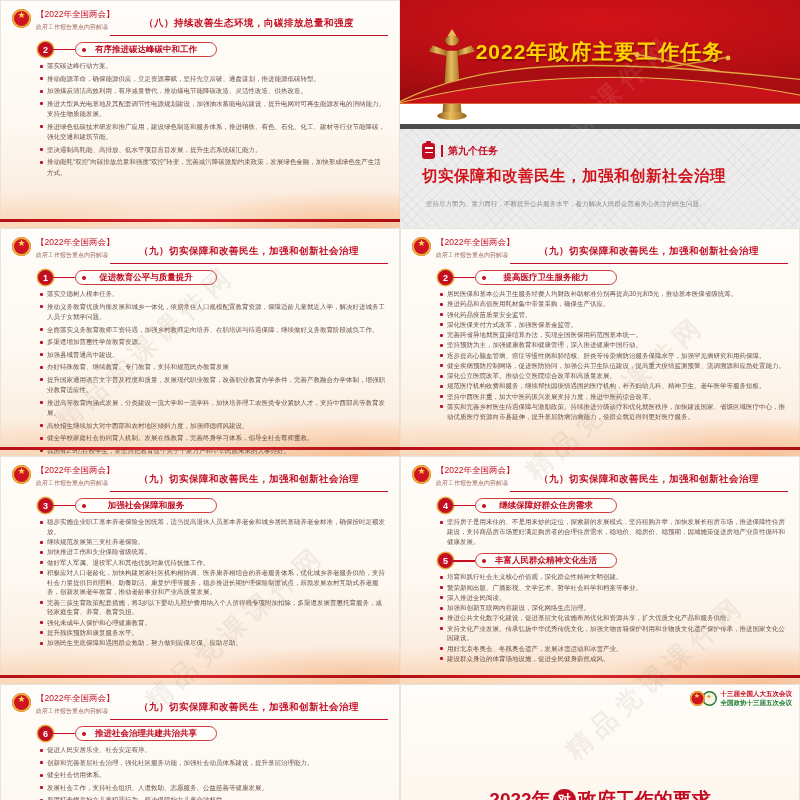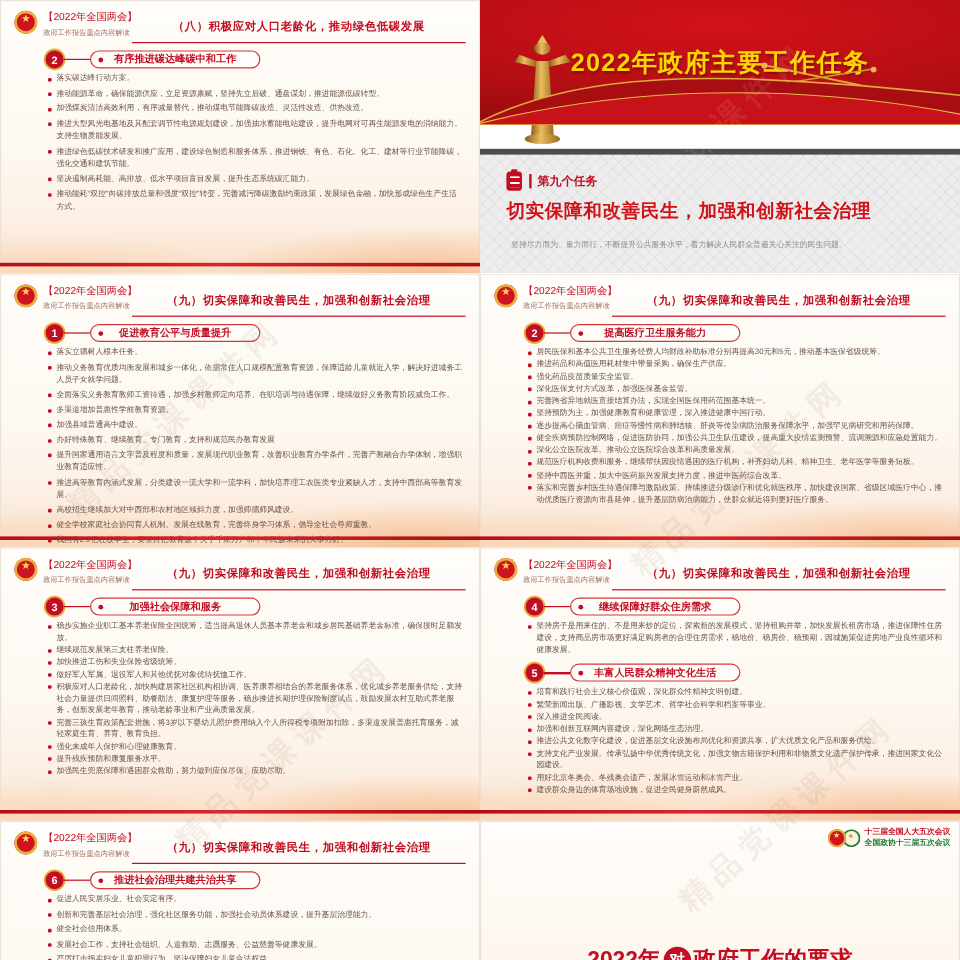--- a/index.html
+++ b/index.html
@@ -99,21 +99,21 @@
     <div class="cloud"></div>
     <div class="slide-header">
       <div class="brand">
         <span class="emblem"></span>
         <span class="brand-text">
           <div class="tag">【2022年全国两会】</div>
           <div class="sub">政府工作报告重点内容解读</div>
         </span>
       </div>
       <div class="title-wrap">
-        <span class="slide-title">（八）积极应对人口老龄化，推动绿色低碳发展</span>
+        <span class="slide-title">（八）持续改善生态环境，向碳排放总量和强度</span>
       </div>
     </div>
     <div class="slide-body">
         <div class="section-row">
           <span class="badge">2</span>
           <span class="connector"></span>
           <span class="pill"><span class="pill-dot"></span>有序推进碳达峰碳中和工作</span>
         </div>
         <ul class="bullets">
           <li>

